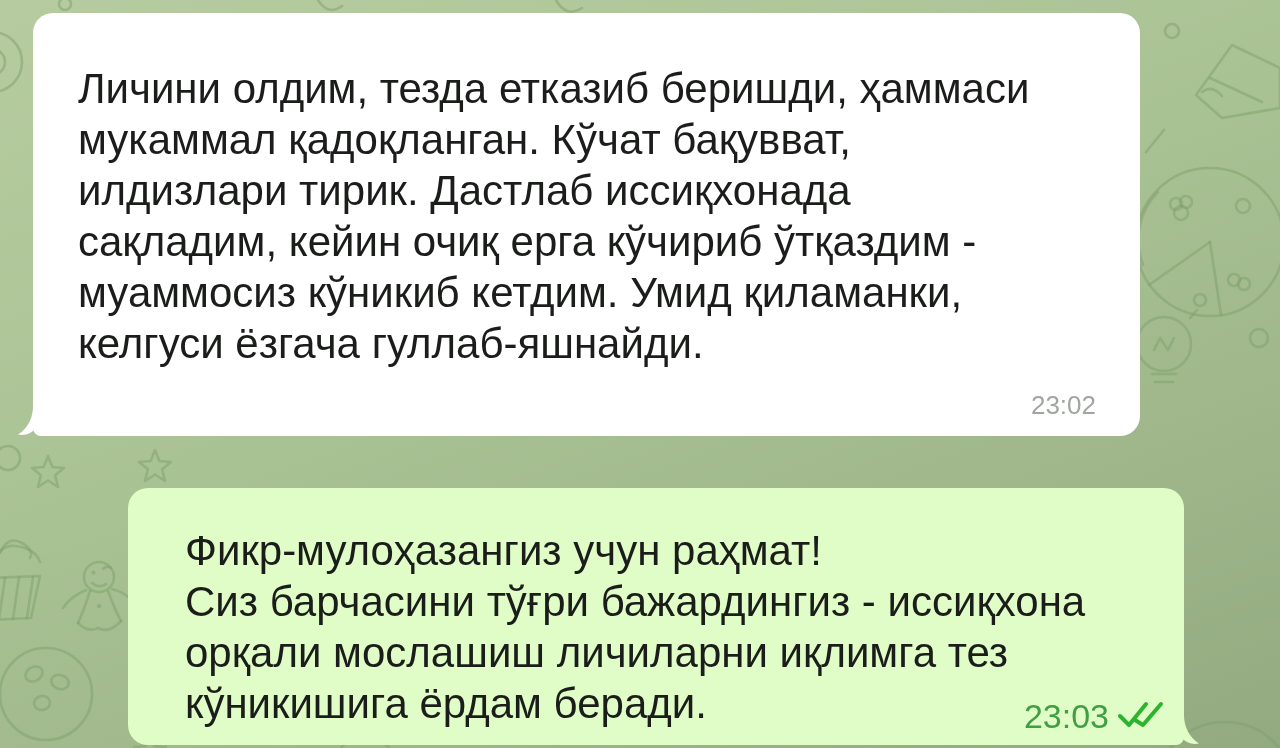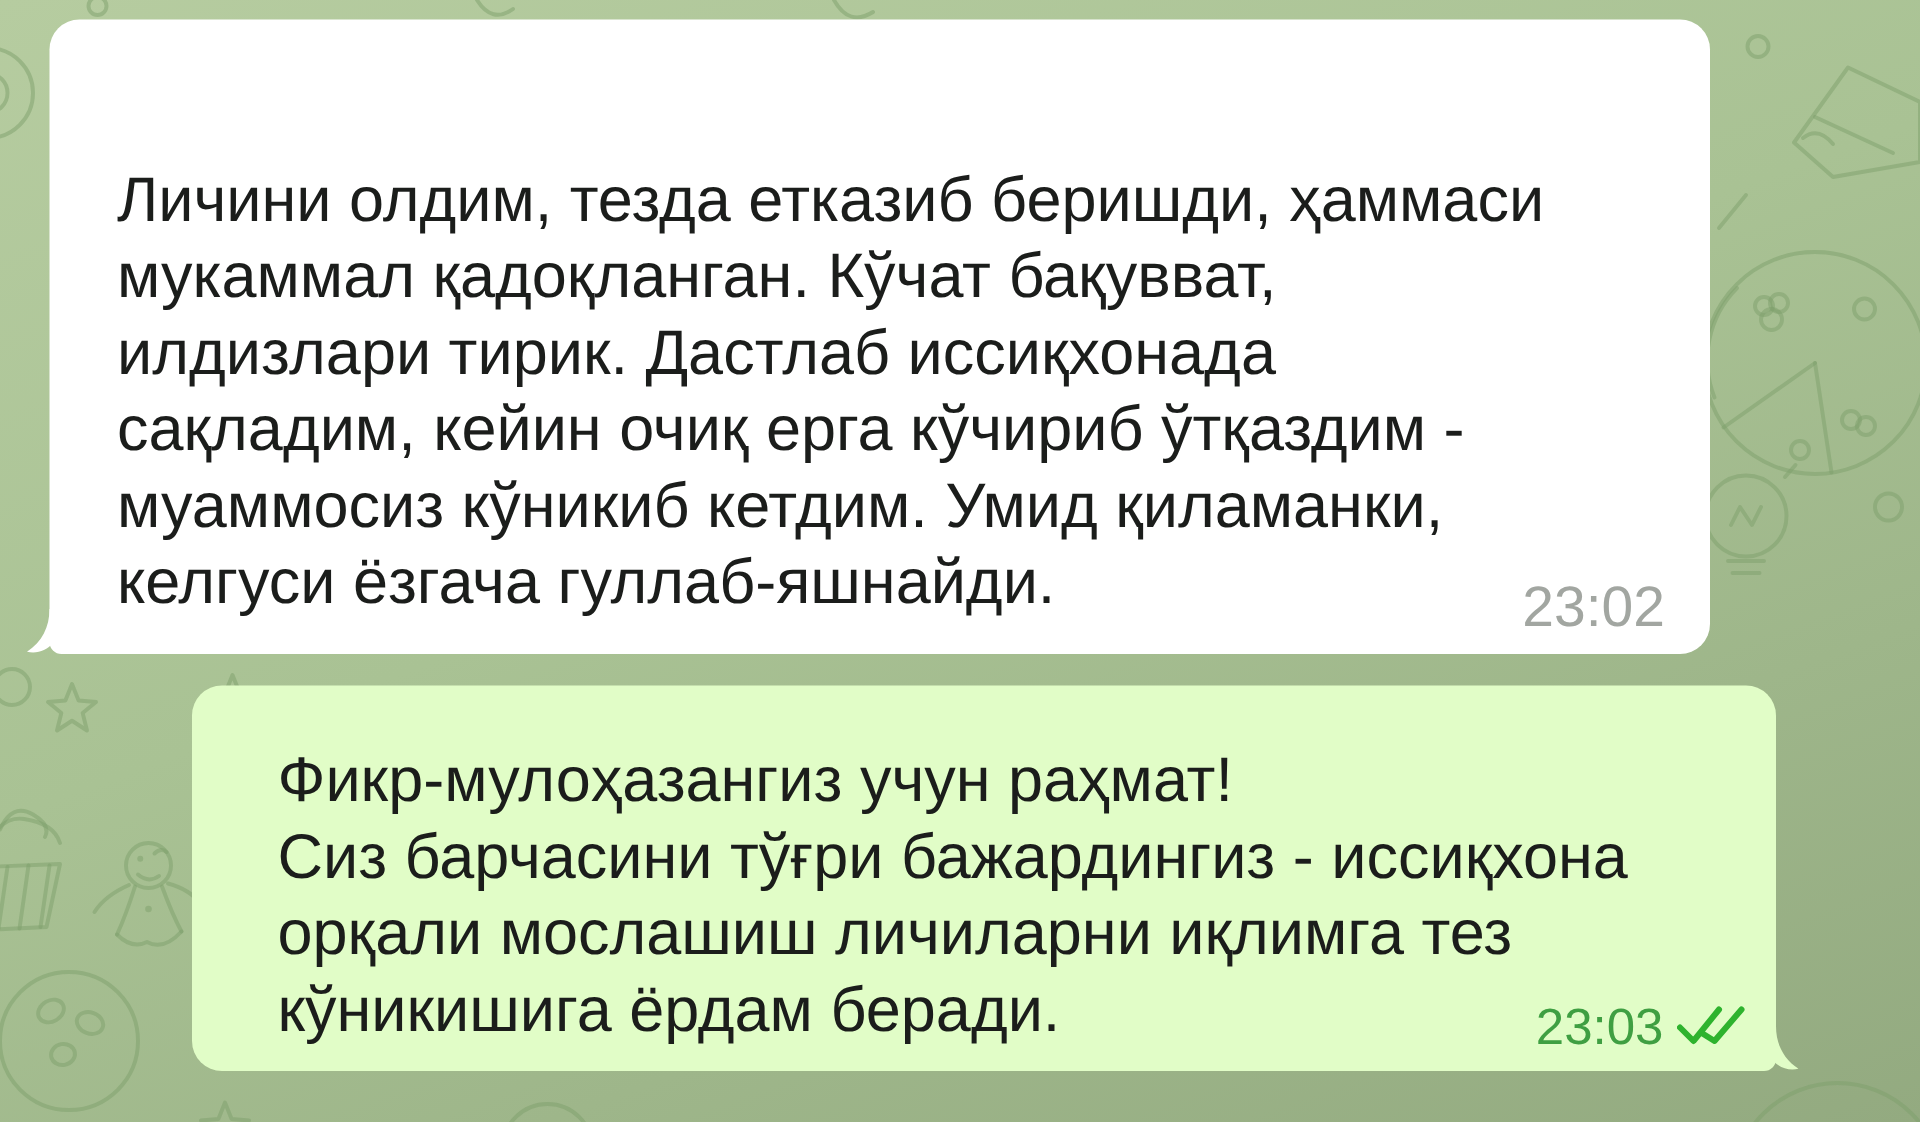--- a/index.html
+++ b/index.html
@@ -21,27 +21,27 @@
   .pattern .dot{fill:var(--pattern-stroke);fill-opacity:.5;stroke:none;}
   .bubble{position:absolute;}
   .bubble .text{
     font-size:42px;line-height:51px;color:var(--text);
     white-space:pre-line;letter-spacing:0px;
   }
   .bubble-in{
     left:33px;top:13px;width:1107px;height:423px;
     background:var(--bubble-in);border-radius:20px 20px 20px 8px;
   }
-  .bubble-in .text{padding:50px 38px 0 45px;margin-top:44px;}
+  .bubble-in .text{padding:50px 38px 0 45px;}
   .bubble-in .meta{
-    position:absolute;right:30px;bottom:14px;
-    font-size:38px;line-height:34px;color:var(--time-in);
+    position:absolute;right:44px;bottom:14px;
+    font-size:26px;line-height:34px;color:var(--time-in);
   }
   .bubble-out{
-    left:128px;top:457px;width:1056px;height:257px;
+    left:128px;top:488px;width:1056px;height:257px;
     background:var(--bubble-out);border-radius:20px 20px 8px 20px;
   }
   .bubble-out .text{padding:37px 38px 0 57px;}
   .bubble-out .meta{
     position:absolute;right:20px;bottom:12px;
     display:flex;gap:9px;
     font-size:34px;line-height:34px;color:var(--time-out);
   }
   .tail{position:absolute;bottom:0;width:34px;height:30px;}
   .tail-in{left:-15px;}

